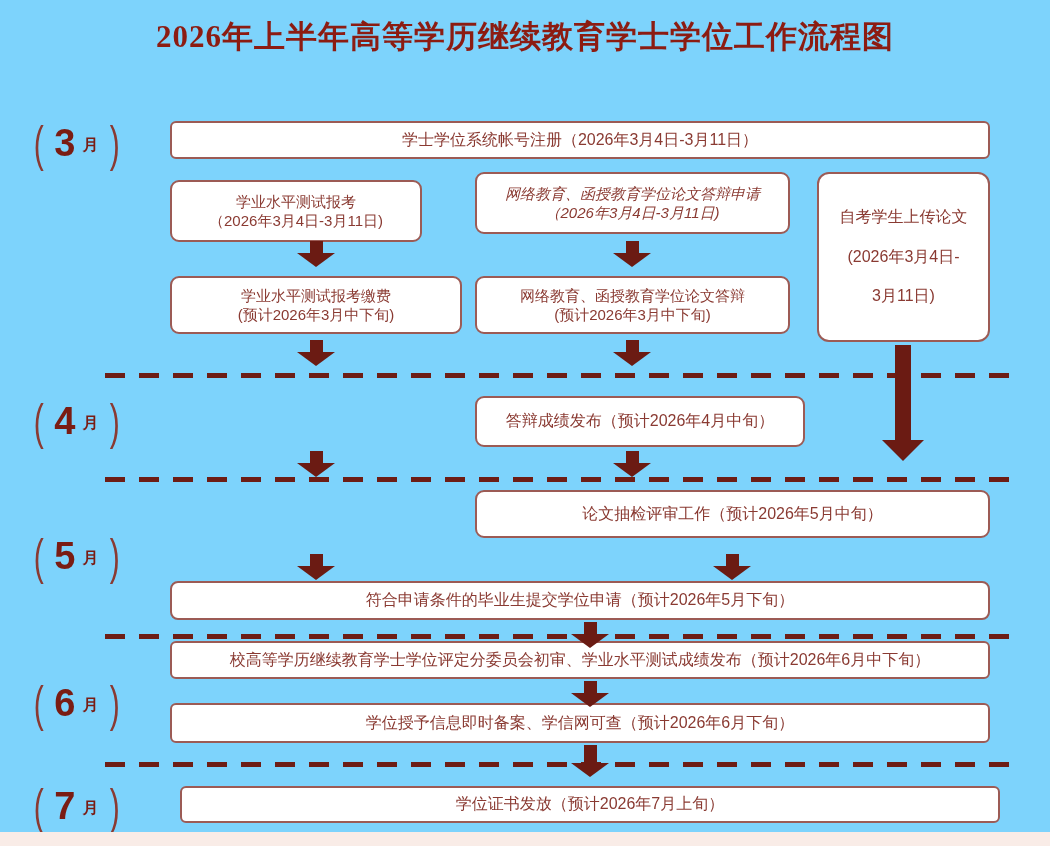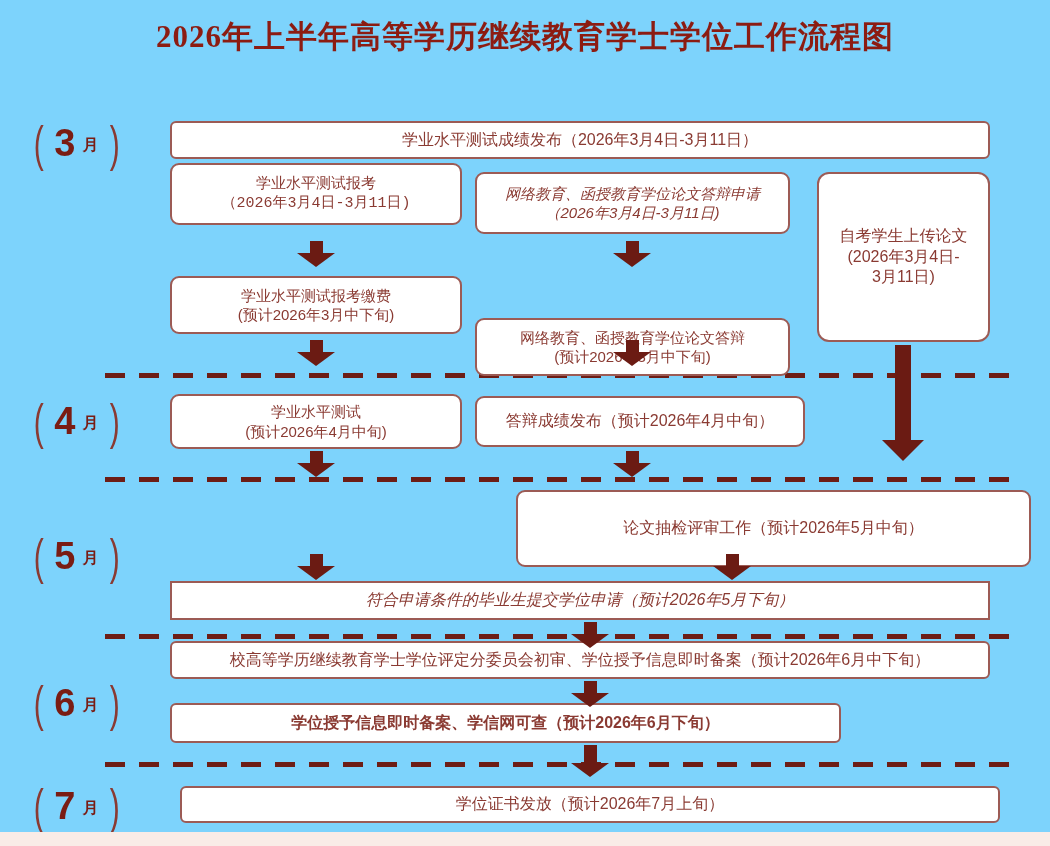--- a/index.html
+++ b/index.html
@@ -82,72 +82,68 @@
     <span class="unit">月</span>
     <span class="br">)</span>
   </div>
 
   <div class="dash" style="top:373px;"></div>
   <div class="dash" style="top:477px;"></div>
   <div class="dash" style="top:634px;"></div>
   <div class="dash" style="top:762px;"></div>
 
   <div class="box big" style="left:170px;top:121px;width:820px;height:38px;border-radius:6px;">
-    <span>学业水平测试成绩发布（2026年3月4日-3月11日）</span>
+    <span>学士学位系统帐号注册（2026年3月4日-3月11日）</span>
   </div>
 
-  <div class="box" style="left:170px;top:163px;width:292px;height:62px;font-family:Liberation Mono, monospace;">
+  <div class="box" style="left:170px;top:180px;width:252px;height:62px;">
     <span>学业水平测试报考</span>
     <span>（2026年3月4日-3月11日)</span>
   </div>
 
   <div class="box" style="left:475px;top:172px;width:315px;height:62px;font-style:italic;">
     <span>网络教育、函授教育学位论文答辩申请</span>
     <span>（2026年3月4日-3月11日)</span>
   </div>
 
-  <div class="box" style="left:817px;top:172px;width:173px;height:170px;border-radius:12px;font-size:16px;">
+  <div class="box" style="left:817px;top:172px;width:173px;height:170px;border-radius:12px;font-size:16px;gap:19px;">
     <span>自考学生上传论文</span>
     <span>(2026年3月4日-</span>
     <span>3月11日)</span>
   </div>
 
   <div class="box" style="left:170px;top:276px;width:292px;height:58px;">
     <span>学业水平测试报考缴费</span>
     <span>(预计2026年3月中下旬)</span>
   </div>
 
-  <div class="box" style="left:475px;top:276px;width:315px;height:58px;margin-top:42px;">
+  <div class="box" style="left:475px;top:276px;width:315px;height:58px;">
     <span>网络教育、函授教育学位论文答辩</span>
     <span>(预计2026年3月中下旬)</span>
   </div>
 
-  <div class="box" style="left:170px;top:394px;width:292px;height:55px;">
-    <span>学业水平测试</span>
-    <span>(预计2026年4月中旬)</span>
-  </div>
 
   <div class="box big" style="left:475px;top:396px;width:330px;height:51px;">
     <span>答辩成绩发布（预计2026年4月中旬）</span>
   </div>
 
 
-  <div class="box big" style="left:475px;top:490px;width:515px;height:77px;margin-left:41px;">
+  <div class="box big" style="left:475px;top:490px;width:515px;height:48px;">
     <span>论文抽检评审工作（预计2026年5月中旬）</span>
   </div>
 
-  <div class="box big" style="left:170px;top:581px;width:820px;height:39px;border-radius:0;font-style:italic;">
+  <div class="box big" style="left:170px;top:581px;width:820px;height:39px;border-radius:8px;">
     <span>符合申请条件的毕业生提交学位申请（预计2026年5月下旬）</span>
   </div>
 
   <div class="box big" style="left:170px;top:641px;width:820px;height:38px;border-radius:6px;">
-    <span>校高等学历继续教育学士学位评定分委员会初审、学位授予信息即时备案（预计2026年6月中下旬）</span>
+    <span>校高等学历继续教育学士学位评定分委员会初审、学业水平测试成绩发布（预计2026年6月中下旬）</span>
   </div>
 
-  <div class="box big" style="left:170px;top:703px;width:671px;height:40px;border-radius:6px;font-weight:bold;">
+  <div class="box big" style="left:170px;top:703px;width:820px;height:40px;border-radius:6px;">
     <span>学位授予信息即时备案、学信网可查（预计2026年6月下旬）</span>
   </div>
 
   <div class="box big" style="left:180px;top:786px;width:820px;height:37px;border-radius:6px;">
     <span>学位证书发放（预计2026年7月上旬）</span>
   </div>
 
   <div class="arrow" style="left:297px;top:241px;">
       <div class="stem"></div>
       <div class="head"></div>

